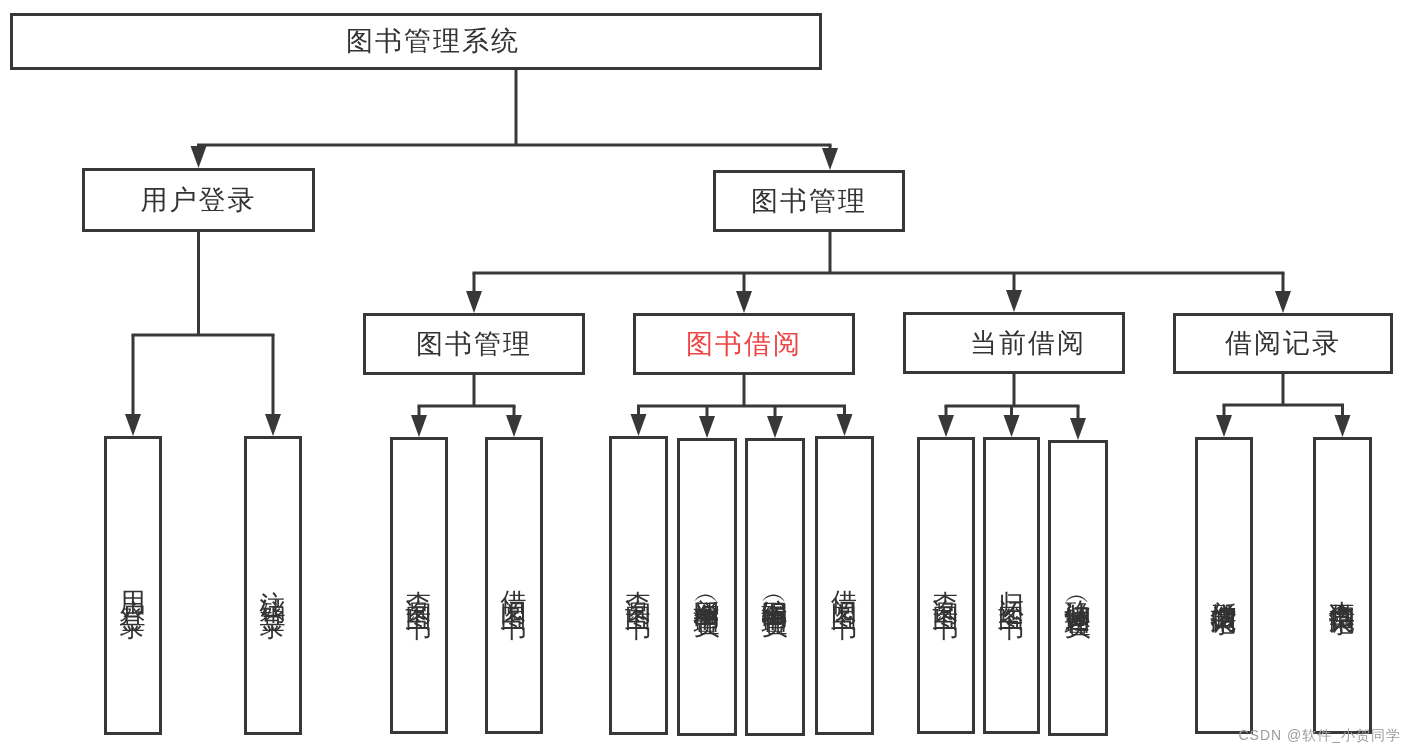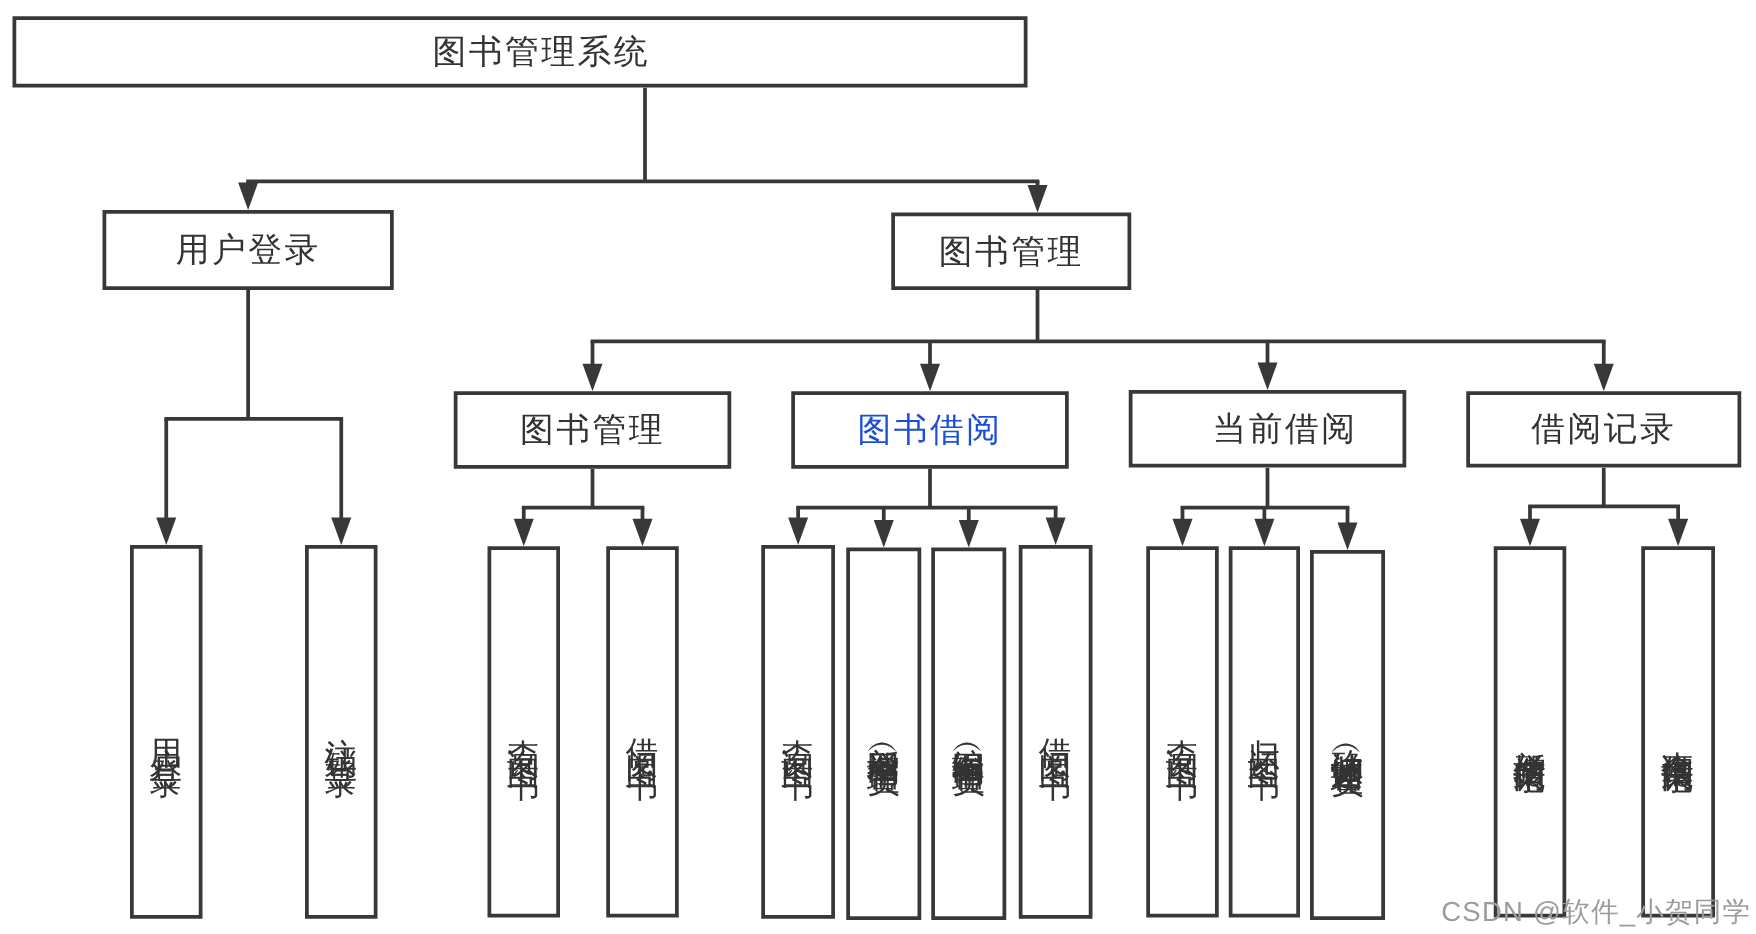--- a/index.html
+++ b/index.html
@@ -36,21 +36,21 @@
   .node.vertical span {
     writing-mode: vertical-rl;
     text-orientation: mixed;
     font-size: 26px;
     white-space: nowrap;
   }
   .watermark {
     position: absolute;
     right: 4px;
     bottom: 2px;
-    font-size: 22px;
+    font-size: 14px;
     color: #9c9c9c;
     letter-spacing: 1px;
     white-space: nowrap;
   }
 </style>
 </head>
 <body>
 
 <div class="stage" id="stage">
   <svg class="connectors" id="connectors" xmlns="http://www.w3.org/2000/svg" viewBox="0 0 1405 747">
@@ -114,21 +114,21 @@
     <div class="node horizontal" style="left: 82px; top: 168px; width: 233px; height: 64px; border-color: rgb(56, 56, 56);">
       <span style="color: rgb(51, 51, 51);">用户登录</span>
     </div>
     <div class="node horizontal" style="left: 713px; top: 170px; width: 192px; height: 62px; border-color: rgb(56, 56, 56);">
       <span style="color: rgb(51, 51, 51);">图书管理</span>
     </div>
     <div class="node horizontal" style="left: 363px; top: 313px; width: 222px; height: 62px; border-color: rgb(56, 56, 56);">
       <span style="color: rgb(51, 51, 51);">图书管理</span>
     </div>
     <div class="node horizontal" style="left: 633px; top: 313px; width: 222px; height: 62px; border-color: rgb(56, 56, 56);">
-      <span style="color: #1d4ed8;">图书借阅</span>
+      <span style="color: #ef4444;">图书借阅</span>
     </div>
     <div class="node horizontal" style="left: 903px; top: 312px; width: 222px; height: 62px; border-color: rgb(56, 56, 56);">
       <span style="color: rgb(51, 51, 51); margin-left: 28px;">当前借阅</span>
     </div>
     <div class="node horizontal" style="left: 1173px; top: 313px; width: 220px; height: 61px; border-color: rgb(56, 56, 56);">
       <span style="color: rgb(51, 51, 51); text-align: center;">借阅记录</span>
     </div>
     <div class="node vertical" style="left: 104px; top: 436px; width: 58px; height: 299px; border-color: rgb(56, 56, 56);">
       <span style="color: rgb(51, 51, 51); letter-spacing: 8px;">用户登录</span>
     </div>

